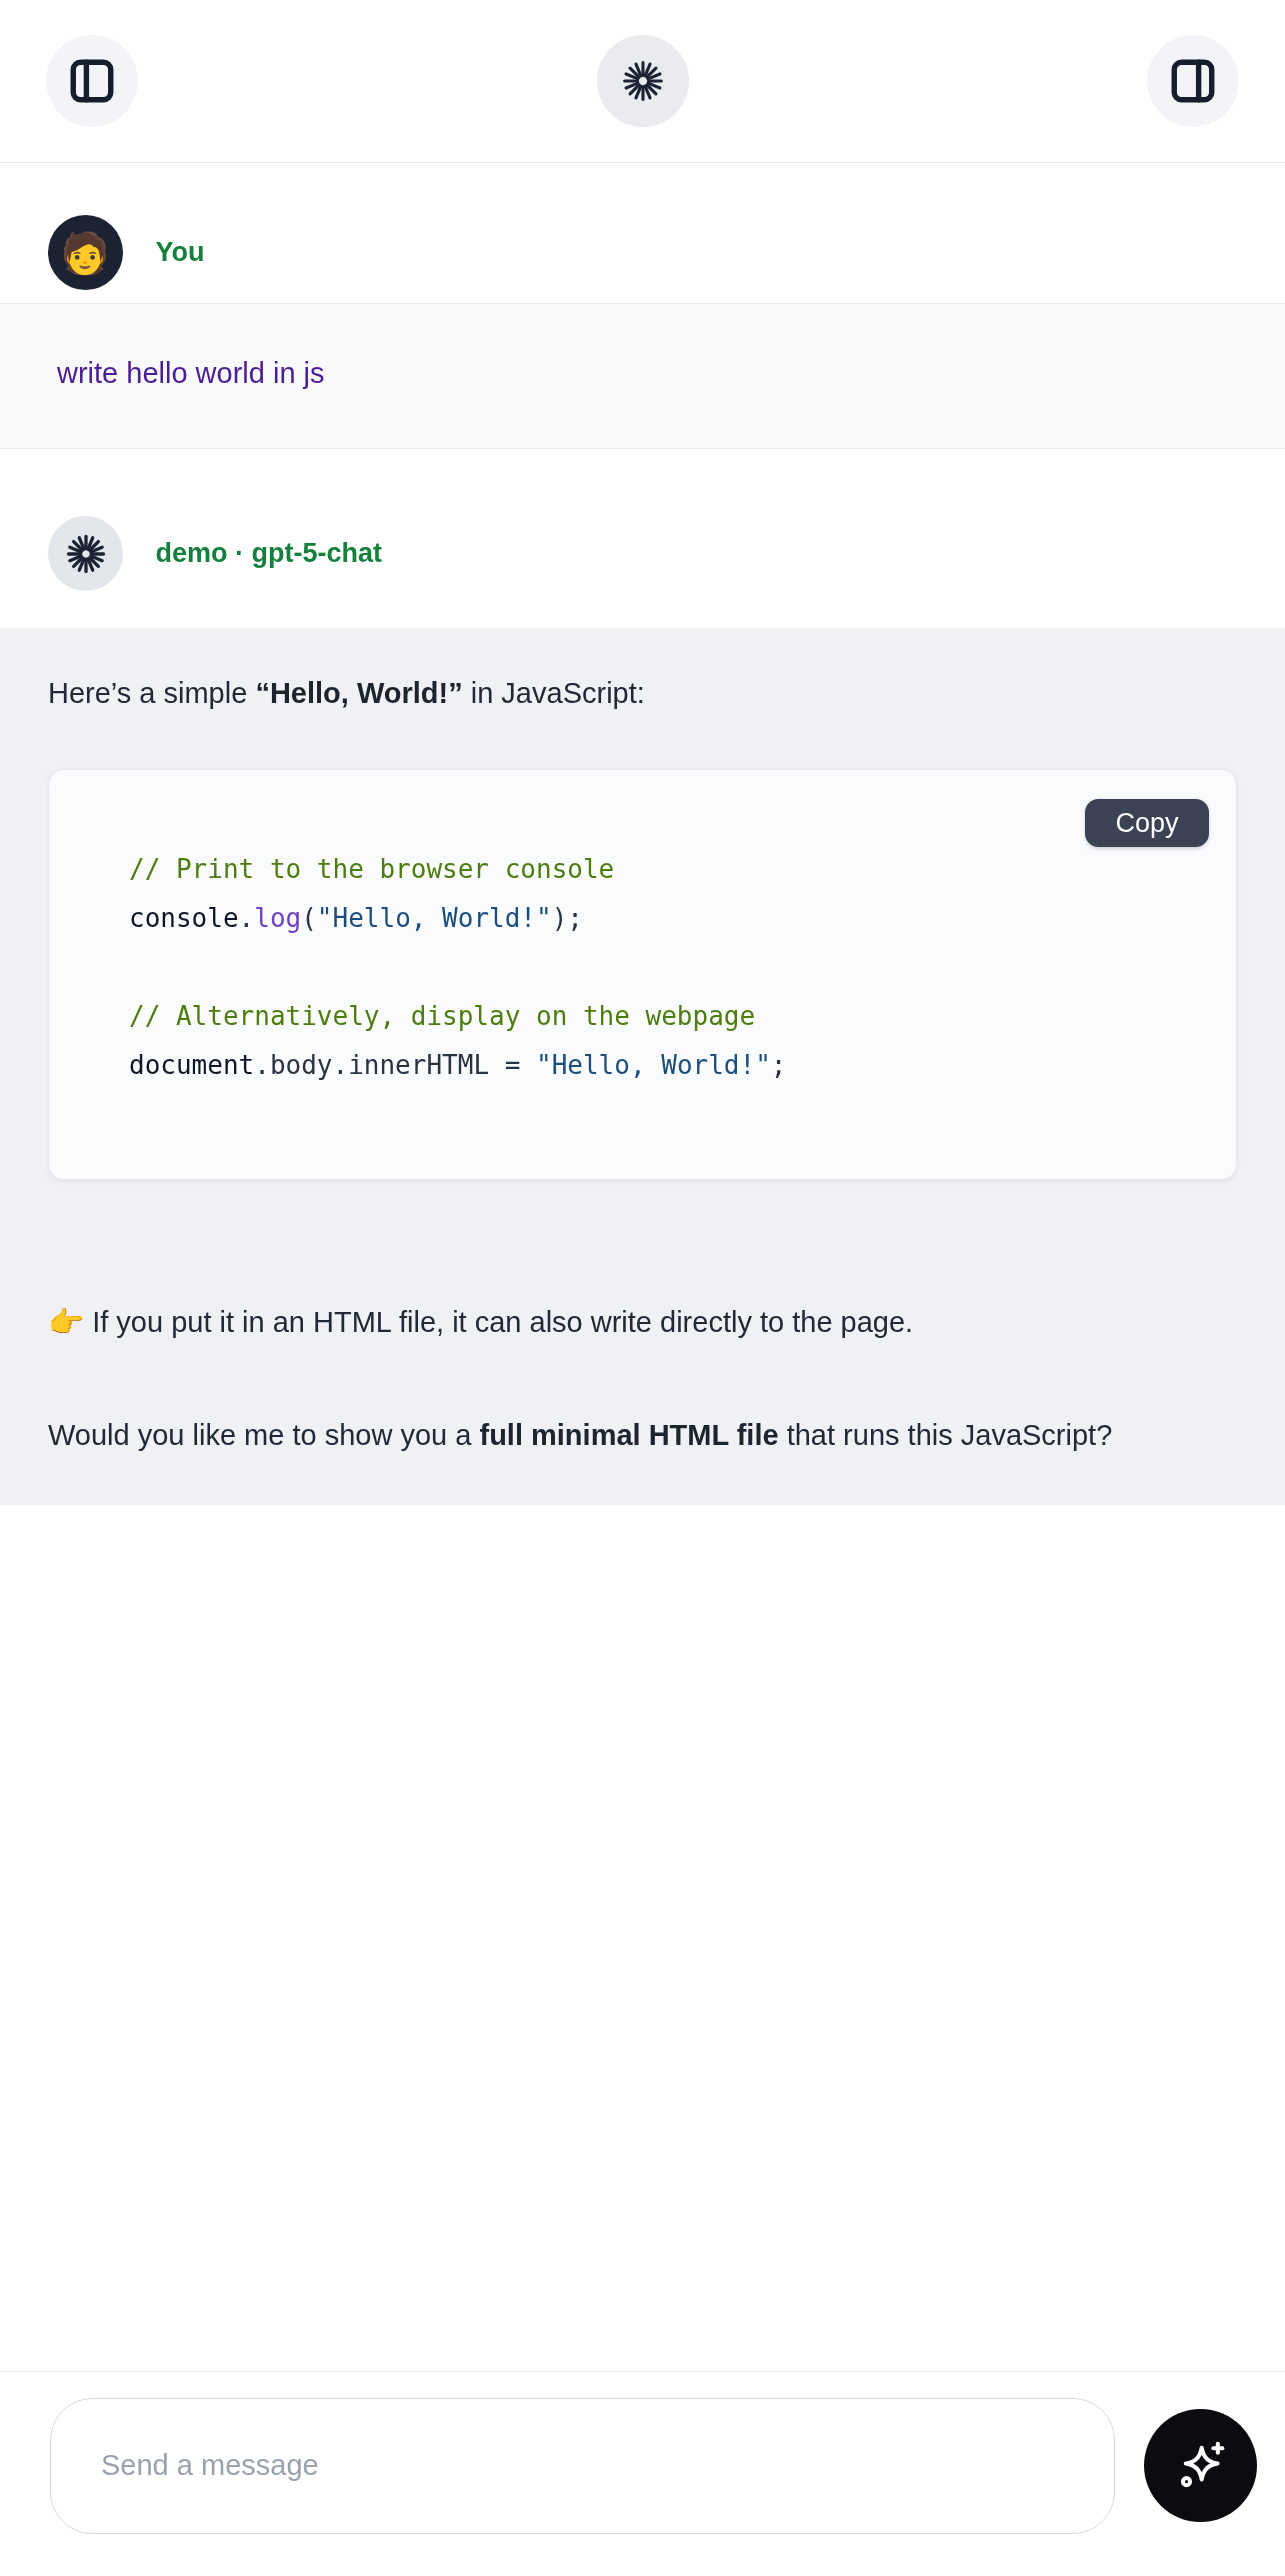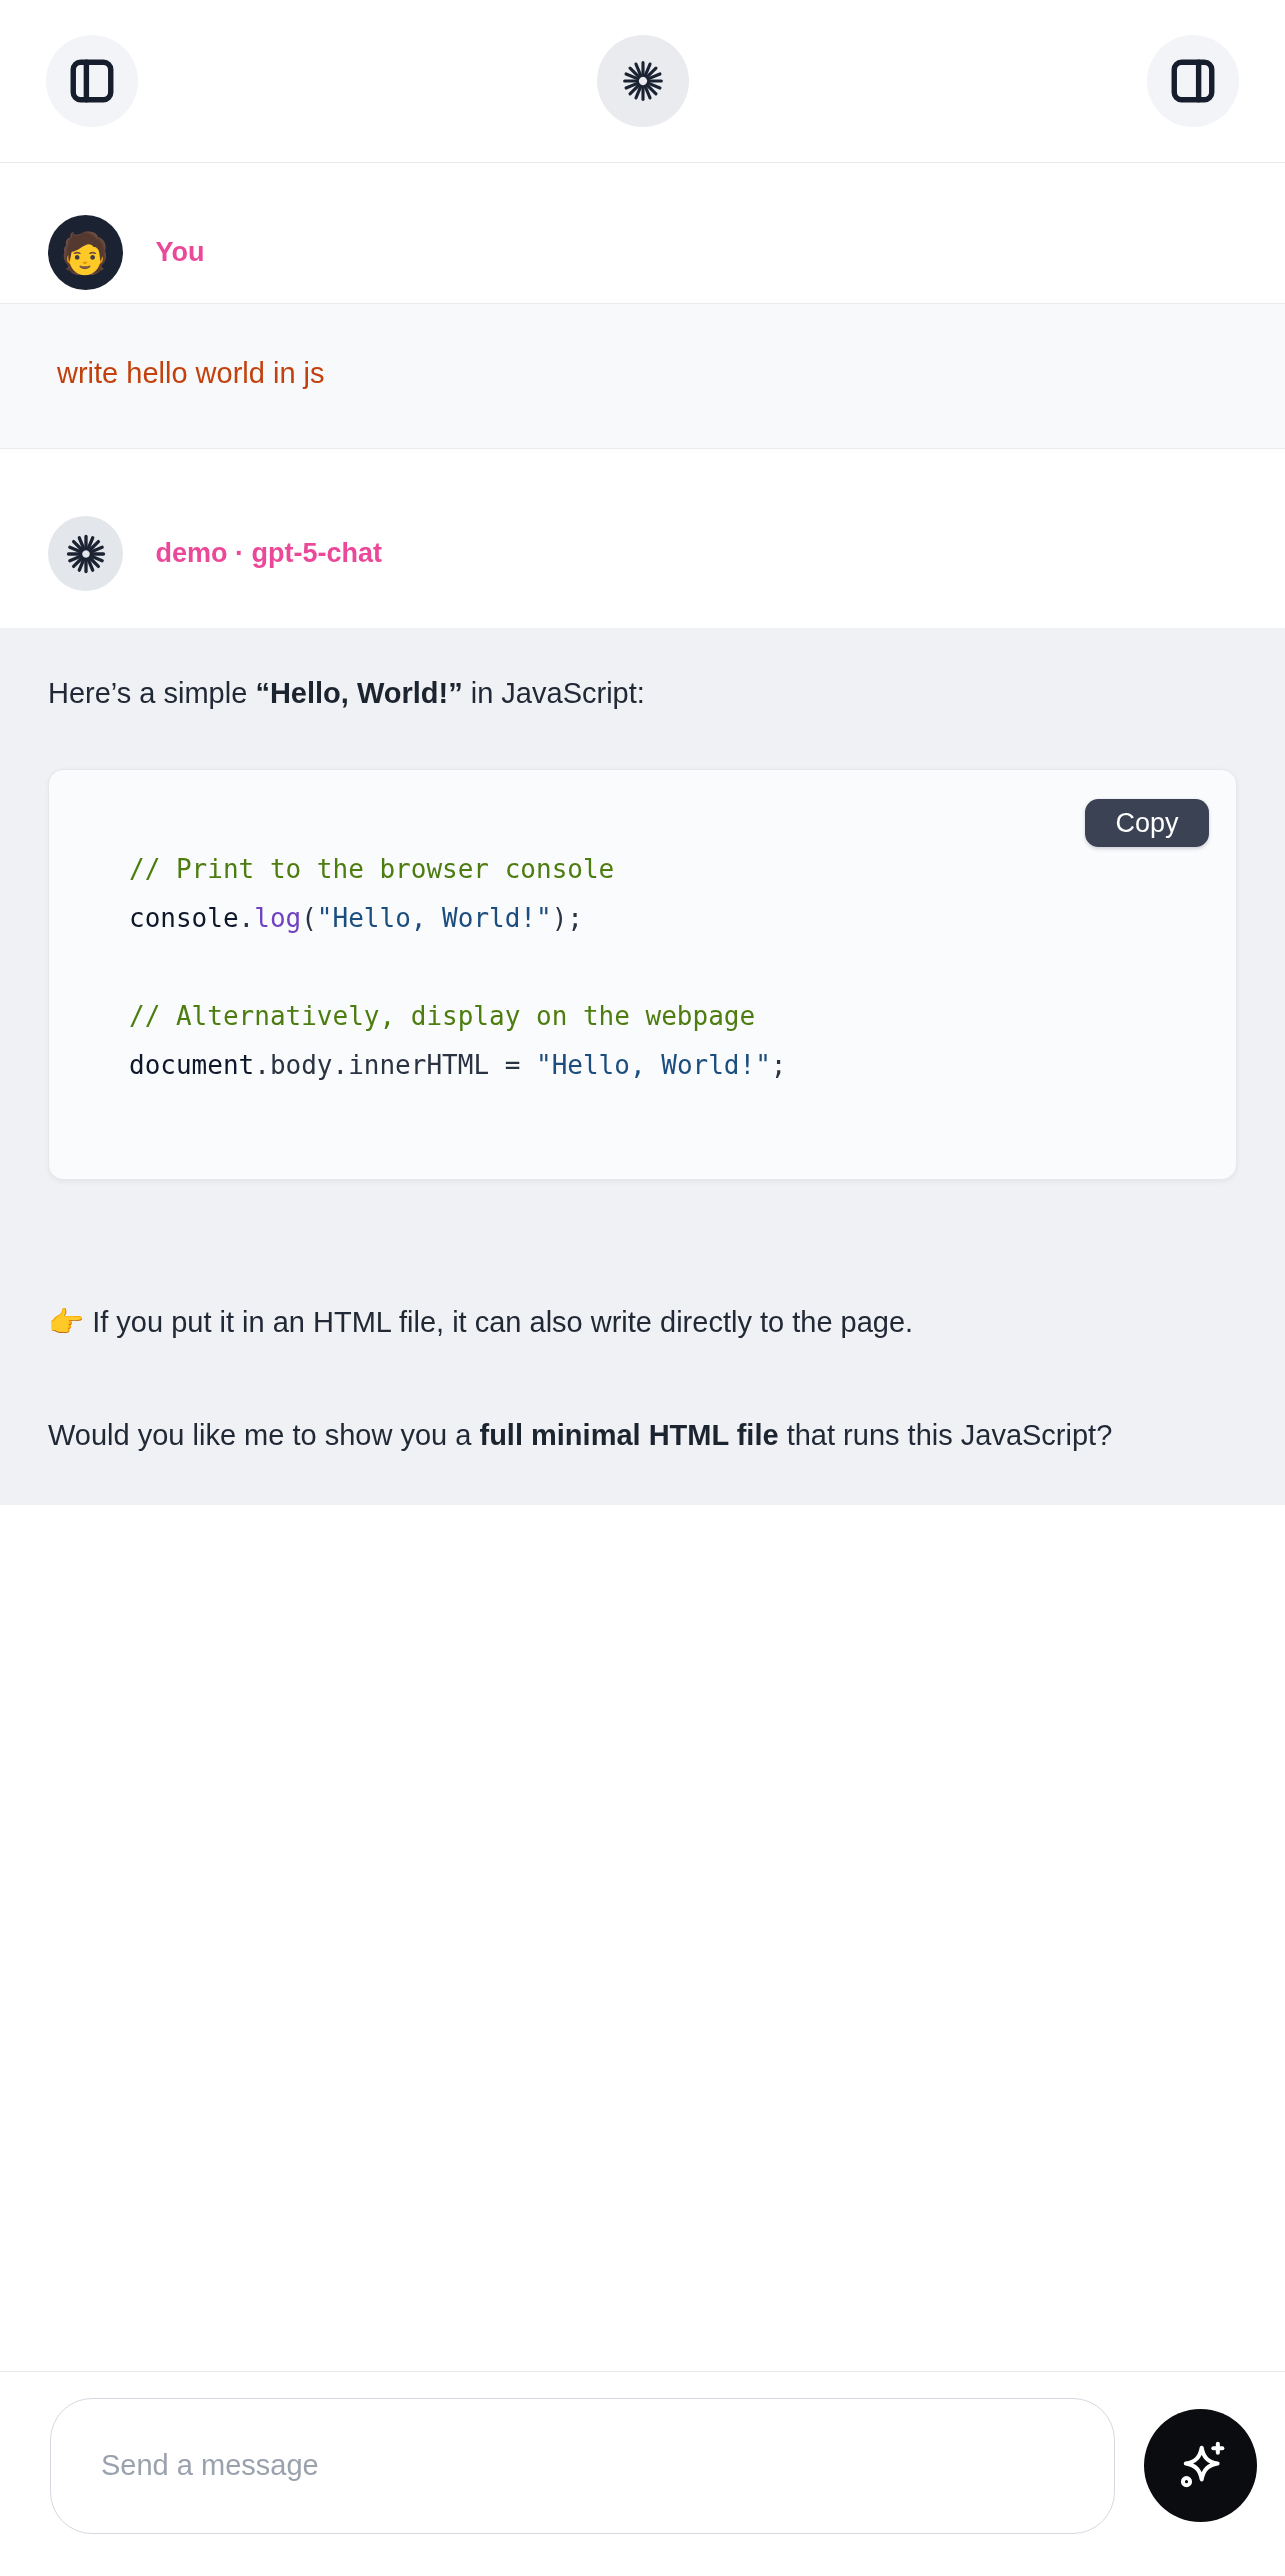--- a/index.html
+++ b/index.html
@@ -43,33 +43,33 @@
   .sender-row.user{margin-top:52px;}
   .sender-row.assistant{margin-top:67px;}
   .avatar{
     width:75px;height:75px;border-radius:50%;
     display:flex;align-items:center;justify-content:center;
     flex:none;
   }
   .avatar.user{background:#1b2333;font-size:40px;line-height:1;}
   .avatar.assistant{background:#e3e6ea;}
   .sender-label{
-    font-size:27px;font-weight:700;color:#ec4899;
+    font-size:27px;font-weight:700;color:#15803d;
   }
   
   .user-bubble{
     margin-top:13.4px;
     box-sizing:border-box;
     height:146px;
     border-top:1.9px solid #e9ebee;
     border-bottom:1.9px solid #e9ebee;
     background:#f7f9fb;
     display:flex;align-items:center;
     padding:0 57px 5.7px 57px;
-    font-size:29px;color:#c2410c;
+    font-size:29px;color:#4c1d95;
   }
   
   .assistant-body{
     margin-top:37px;
     box-sizing:border-box;
     background:#f0f1f4;
     padding:34px 48px 38px 48px;
   }
   .para{margin:0;font-size:29px;line-height:63px;color:#212936;}
   .para strong{font-weight:700;color:#1c2430;}

